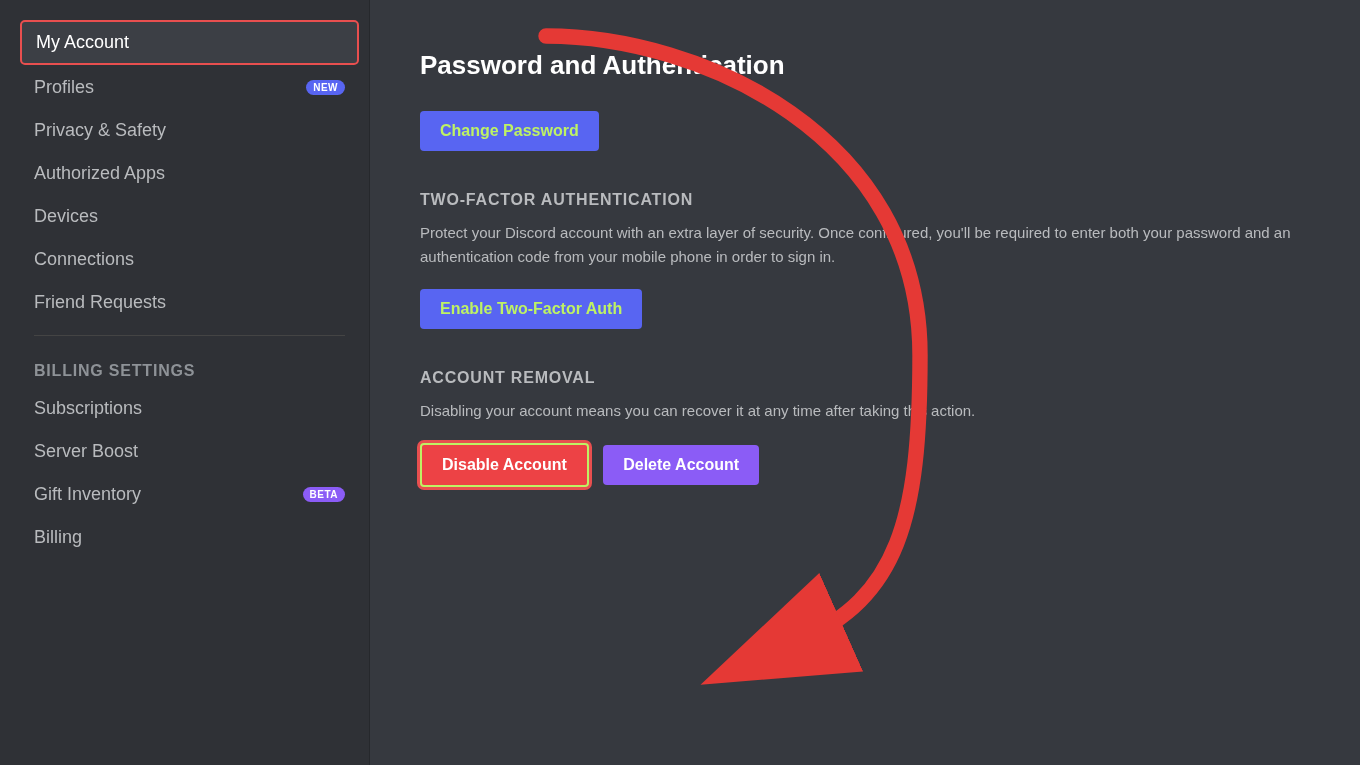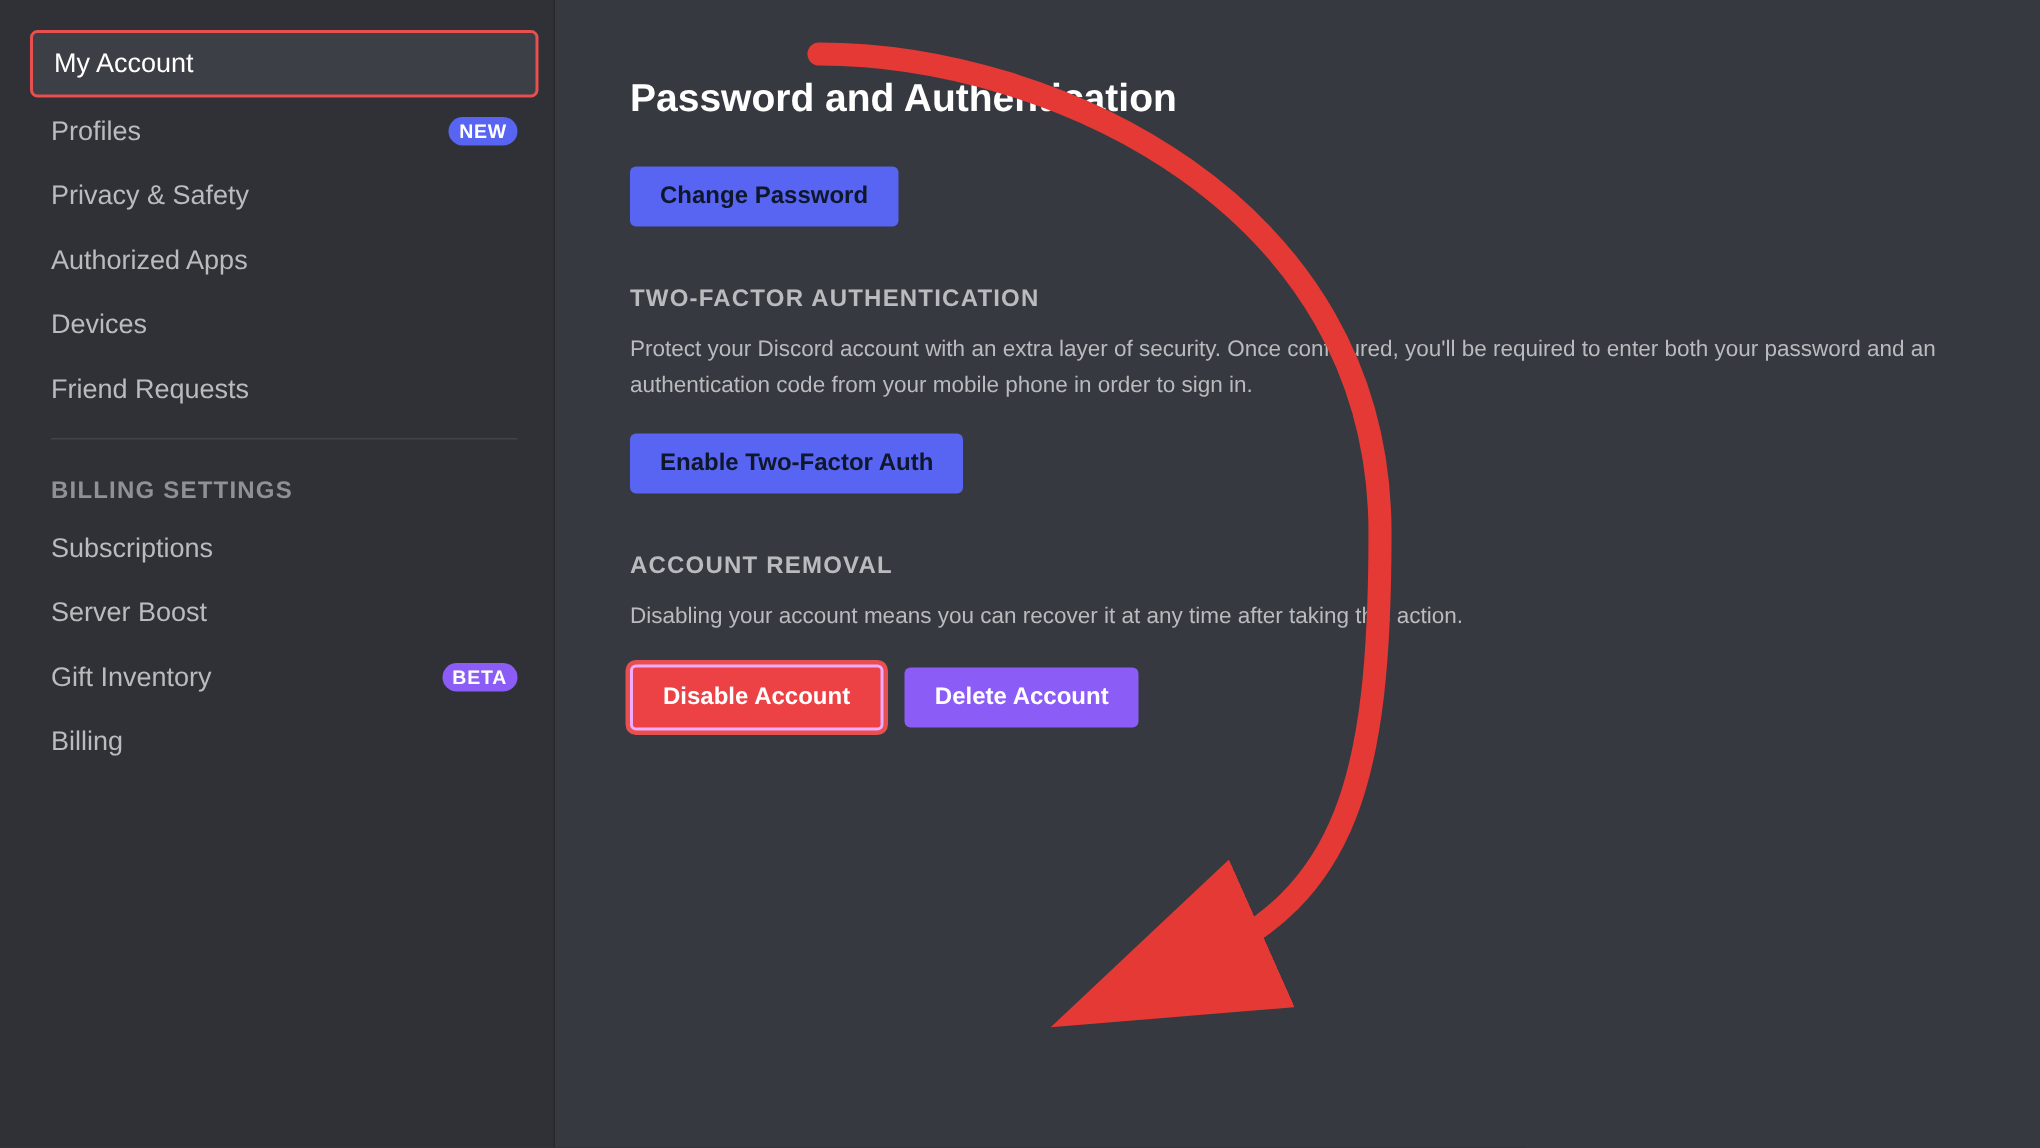--- a/index.html
+++ b/index.html
@@ -35,21 +35,21 @@
     }
     .sidebar-item.active {
       background: #3c3f45;
       color: #fff;
       border: 2px solid #e84f4f;
     }
     .sidebar-item-label {
       flex: 1;
     }
     .badge {
-      font-size: 13px;
+      font-size: 10px;
       font-weight: 700;
       padding: 2px 7px;
       border-radius: 10px;
       text-transform: uppercase;
       letter-spacing: 0.5px;
     }
     .badge-new {
       background: #5865f2;
       color: #fff;
     }
@@ -99,26 +99,26 @@
       padding: 11px 20px;
       border-radius: 4px;
       border: none;
       font-size: 16px;
       font-weight: 600;
       cursor: pointer;
       margin-right: 10px;
     }
     .btn-primary {
       background: #5865f2;
-      color: #0f172a;
+      color: #bef264;
     }
     .btn-danger {
       background: #ed4245;
       color: #fff;
-      border: 2px solid #f0abfc;
+      border: 2px solid #bef264;
       box-shadow: 0 0 0 3px #e84f4f;
     }
     .btn-secondary {
       background: #8b5cf6;
       color: #fff;
     }
     .description {
       font-size: 15px;
       color: #b9bbbe;
       line-height: 1.6;
@@ -155,20 +155,23 @@
   </div>
 
   <div class="sidebar-item">
     <span class="sidebar-item-label">Authorized Apps</span>
   </div>
 
   <div class="sidebar-item">
     <span class="sidebar-item-label">Devices</span>
   </div>
 
+  <div class="sidebar-item">
+    <span class="sidebar-item-label">Connections</span>
+  </div>
 
   <div class="sidebar-item">
     <span class="sidebar-item-label">Friend Requests</span>
   </div>
 
   <hr class="divider">
 
   <div class="section-header">BILLING SETTINGS</div>
 
 

